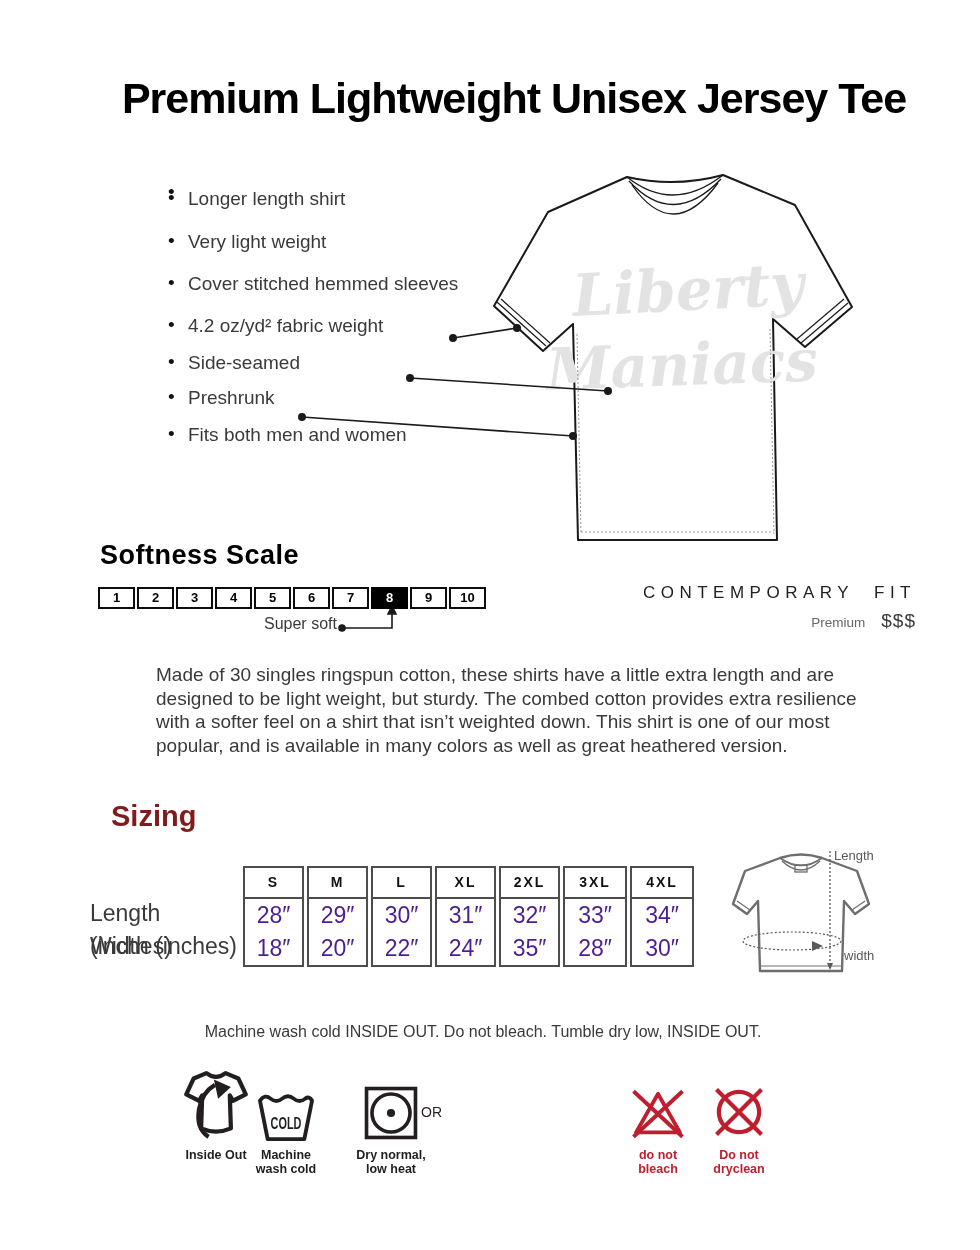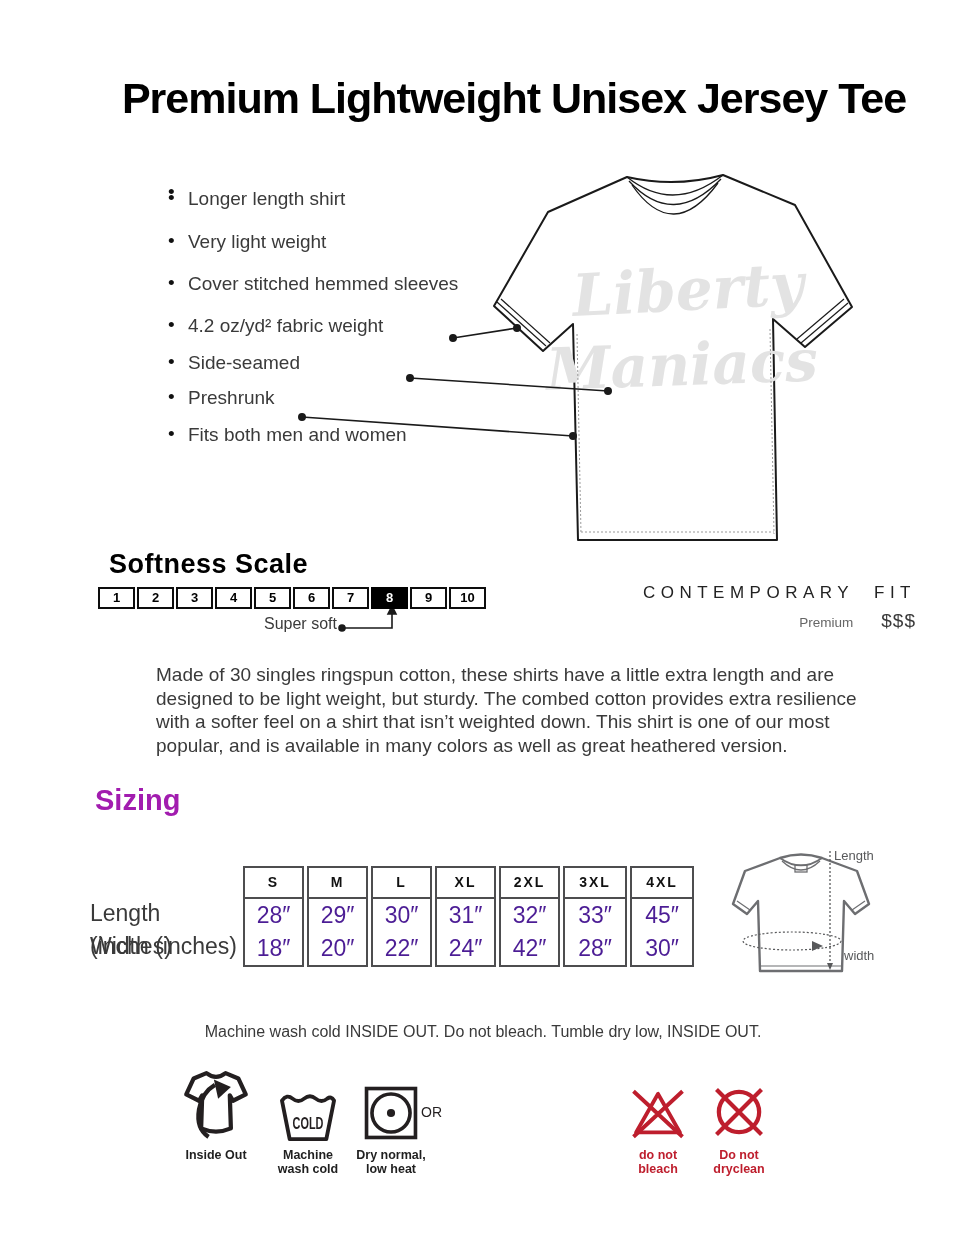--- a/index.html
+++ b/index.html
@@ -10,34 +10,34 @@
   
   .features{position:absolute;left:168px;top:174px;width:335px;margin:0;padding:0;list-style:none;}
   .feat{position:relative;padding-left:20px;font-size:19px;line-height:23px;color:#3a3a3a;}
   .feat .dot{position:absolute;left:0;top:-1px;color:#111;font-size:19px;}
   .feat:nth-child(1){margin-top:7px;} .feat:nth-child(2){margin-top:13px;}
   .feat:nth-child(3){margin-top:20px;} .feat:nth-child(4){margin-top:19px;}
   .feat:nth-child(5){margin-top:19px;} .feat:nth-child(6){margin-top:14px;}
   .feat:nth-child(7){margin-top:12px;} .feat:nth-child(8){margin-top:14px;}
   .overlay{position:absolute;left:0;top:0;pointer-events:none;}
   
-  .soft-h{position:absolute;left:100px;top:540px;margin:9px;font-size:27px;font-weight:bold;color:#000;letter-spacing:0.5px;text-align:right;}
+  .soft-h{position:absolute;left:100px;top:540px;margin:0;font-size:27px;font-weight:bold;color:#000;letter-spacing:0.5px;text-align:right;}
   .scale{position:absolute;left:98px;top:587px;display:flex;gap:2px;}
   .scale .bx{width:33px;height:18px;border:2px solid #0d0d0d;background:#fff;color:#000;
              font-size:13px;font-weight:bold;text-align:center;line-height:18px;}
   .scale .bx.sel{background:#000;color:#fff;border-color:#000;}
   .supersoft{position:absolute;left:264px;top:615px;font-size:16px;color:#3a3a3a;}
   
   .fit{position:absolute;right:112px;top:583px;text-align:right;}
   .fit-label{font-size:17px;letter-spacing:5.5px;word-spacing:10px;color:#222;}
-  .fit-row{margin-top:7px;display:flex;justify-content:flex-end;align-items:baseline;gap:28px;}
+  .fit-row{margin-top:7px;display:flex;justify-content:flex-end;align-items:baseline;gap:16px;}
   .fit-tier{font-size:13.5px;color:#666;}
   .fit-price{font-size:19px;color:#3a3a3a;letter-spacing:1px;}
   .desc{position:absolute;left:156px;top:663px;width:712px;margin:0;font-size:19px;line-height:23.7px;color:#3a3a3a;}
-  .sizing-h{position:absolute;left:95px;top:784px;margin:0;font-size:29px;font-weight:bold;color:#a21caf;}
+  .sizing-h{position:absolute;left:95px;top:784px;margin:16px;font-size:29px;font-weight:bold;color:#7f1d1d;}
   
   .rowlabel{position:absolute;left:90px;width:148px;font-size:23px;color:#3a3a3a;line-height:33px;}
   .rl1{top:897px;} .rl2{top:930px;}
   .table{position:absolute;left:243px;top:866px;display:flex;gap:3px;}
   .col{width:61px;border:2px solid #4d4d4f;background:#fff;box-sizing:border-box;}
   .col.w{width:64px;}
   .col .hd{display:block;height:29px;line-height:29px;text-align:center;border-bottom:2px solid #4d4d4f;
            font-size:14px;font-weight:bold;letter-spacing:2px;color:#111;}
   .col .vl{display:block;height:33px;line-height:33px;text-align:center;font-size:23px;color:#4c1d95;}
   .care-text{position:absolute;left:83px;top:1023px;width:800px;text-align:center;font-size:16px;color:#3a3a3a;}
@@ -173,48 +173,48 @@
       <span class="vl">22″</span>
     </div>
     <div class="col">
       <span class="hd">XL</span>
       <span class="vl">31″</span>
       <span class="vl">24″</span>
     </div>
     <div class="col">
       <span class="hd">2XL</span>
       <span class="vl">32″</span>
-      <span class="vl">42″</span>
+      <span class="vl">35″</span>
     </div>
     <div class="col w">
       <span class="hd">3XL</span>
       <span class="vl">33″</span>
       <span class="vl">28″</span>
     </div>
     <div class="col w">
       <span class="hd">4XL</span>
-      <span class="vl">45″</span>
+      <span class="vl">34″</span>
       <span class="vl">30″</span>
     </div>
   </div>
 
   <div class="care-text">Machine wash cold INSIDE OUT. Do not bleach. Tumble dry low, INSIDE OUT.</div>
 
   <div class="care" style="left:170px">
     <div class="ic">
         <svg width="68" height="74" viewBox="0 0 64 68">
       <path d="M23,4 Q32,11 41,4 L53,9 L60,24 L48,30 L45,25 L46,56 Q32,62 18,56 L19,25 L16,30 L4,24 L11,9 Z" fill="none" stroke="#231f20" stroke-width="4" stroke-linejoin="round"></path>
       <path d="M25,64 Q13,56 16,38 Q19,22 31,15" fill="none" stroke="#231f20" stroke-width="4"></path>
       <polygon points="30,10 46,17 34,28" fill="#231f20"></polygon>
     </svg>
       </div>
     <div class="lb"><span>Inside Out</span><br><span></span></div>
   </div>
 
-  <div class="care" style="left:262px">
+  <div class="care" style="left:240px">
     <div class="ic">
         <svg width="64" height="54" viewBox="0 0 64 56">
       <path d="M5,13 Q10,6 16,11 Q22,16 28,11 Q34,6 40,11 Q46,16 52,11 Q56,8 59,13 L51,53 L13,53 Z" fill="none" stroke="#231f20" stroke-width="4" stroke-linejoin="round"></path>
       <text x="32" y="43" text-anchor="middle" font-size="17" font-weight="bold" fill="#231f20" font-family="Liberation Sans, sans-serif" textLength="32" lengthAdjust="spacingAndGlyphs">COLD</text>
     </svg>
       </div>
     <div class="lb"><span>Machine</span><br><span>wash cold</span></div>
   </div>
 
   <div class="care" style="left:345px">

